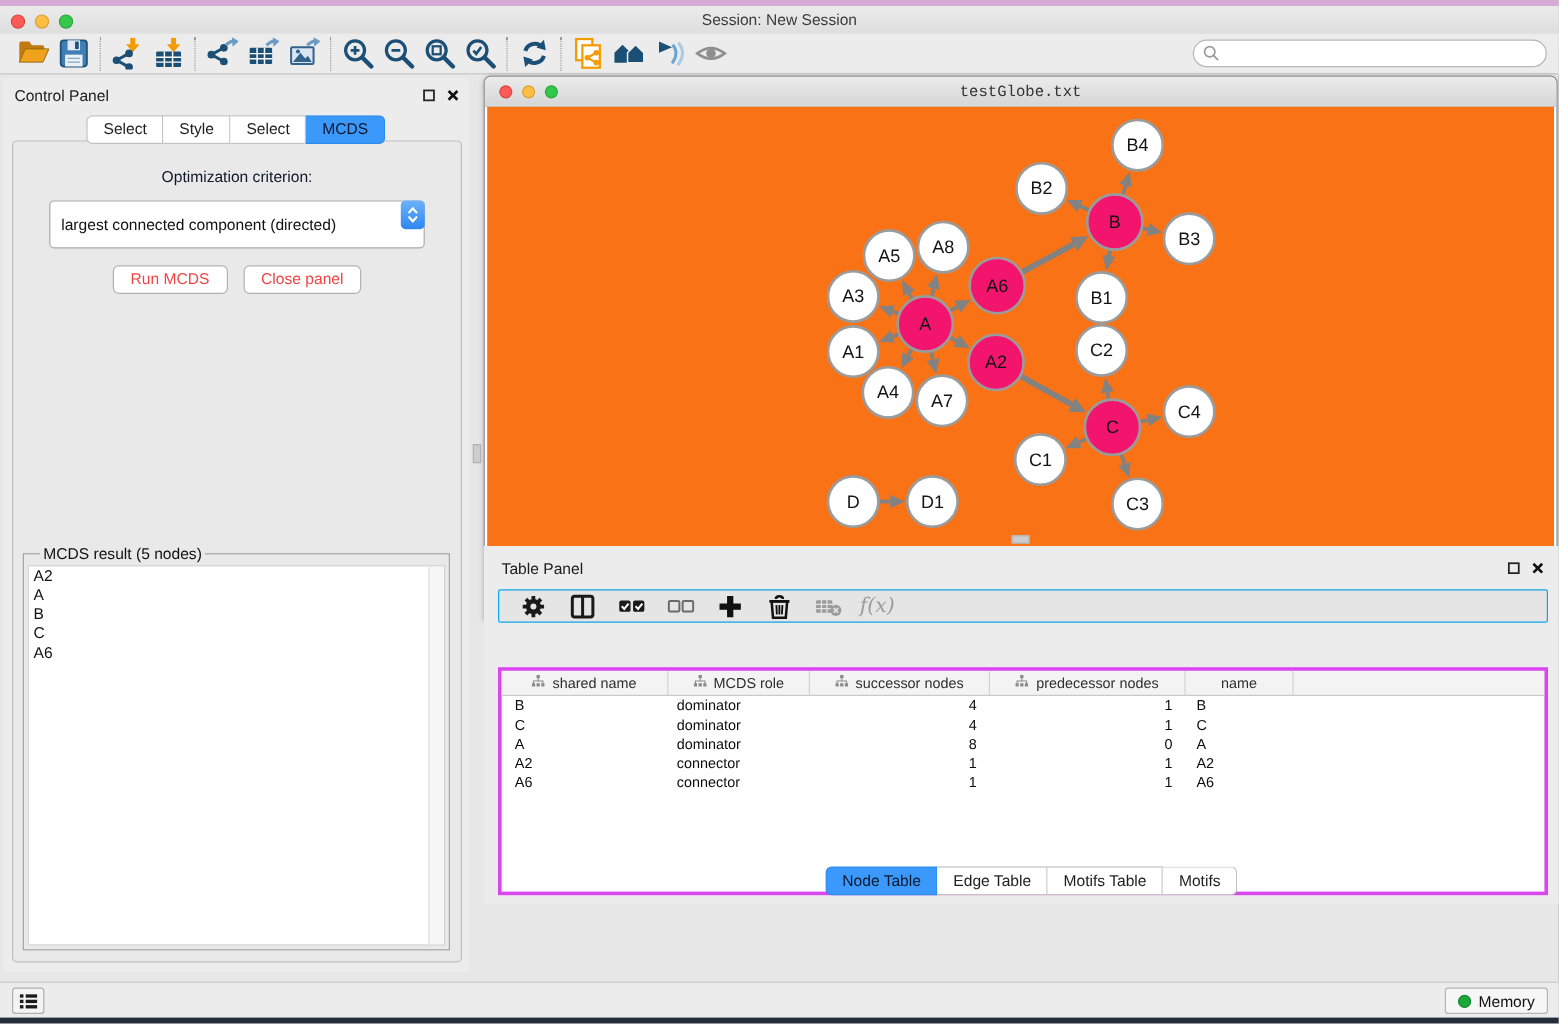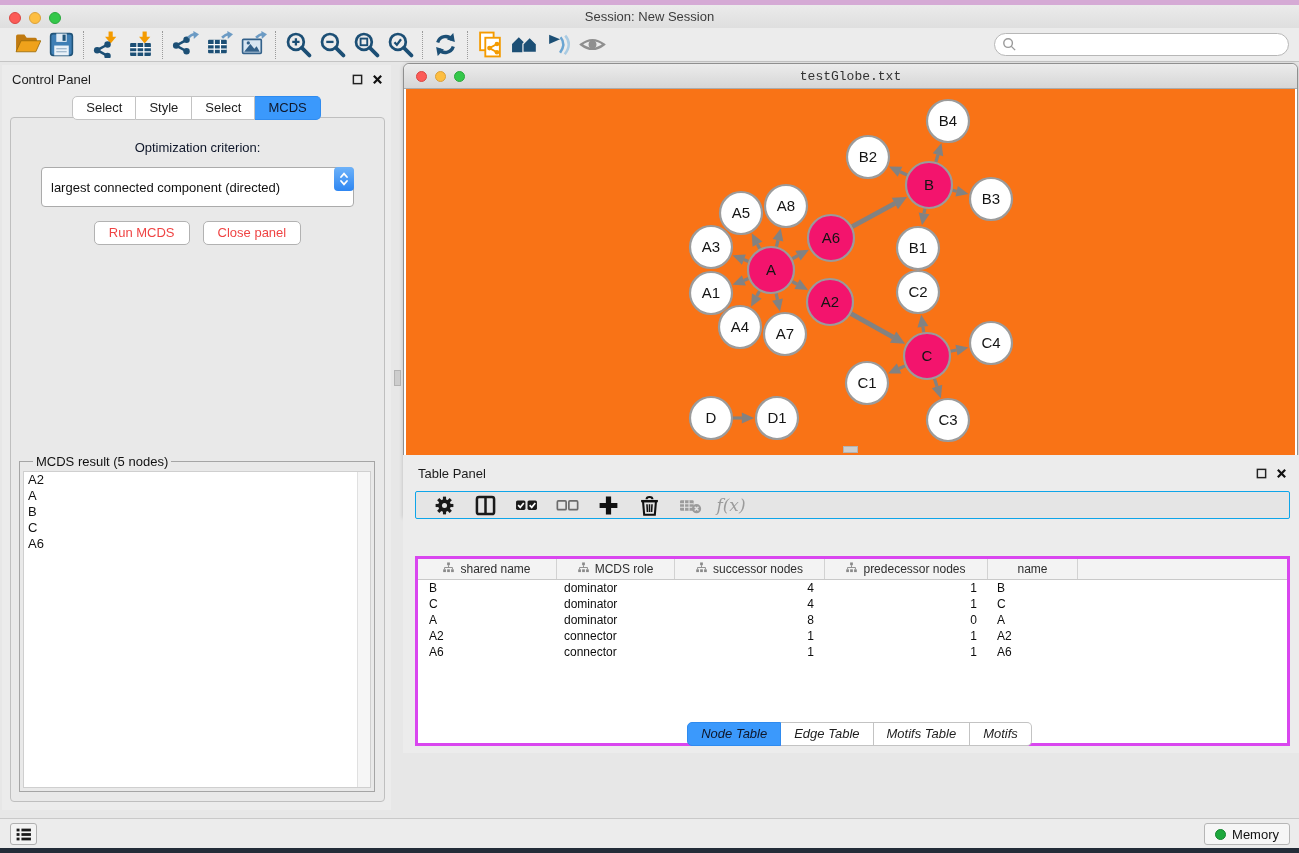--- a/index.html
+++ b/index.html
@@ -96,21 +96,21 @@
   .th { display:flex; align-items:center; justify-content:center; gap:6px; font-size:12px; color:#2e2e2e;
     border-right:1px solid #d2d2d2; overflow:hidden; cursor:pointer; }
   .th:last-child { border-right:none; }
   .trow { display:grid; grid-template-columns:139px 118px 150px 163px 90px 1fr; height:16px;
     font-size:12px; color:#0d0d0d; cursor:default; }
   .td { line-height:16px; overflow:hidden; white-space:nowrap; }
   .td.c0 { padding-left:11px; }
   .td.c1 { padding-left:7px; }
   .td.c2, .td.c3 { text-align:right; padding-right:11px; }
   .td.c4 { padding-left:9px; }
-  .tp-tabs { position:absolute; left:17px; right:0; bottom:7px;font-style:italic; }
+  .tp-tabs { position:absolute; left:17px; right:0; bottom:7px; }
 
   
   .statusbar { position:absolute; left:0; top:818px; width:100%; height:30px; background:#ececec;
     border-top:1px solid #c9c9c9; }
   .list-btn { position:absolute; left:10px; top:4px; width:27px; height:22px; background:#f3f3f3;
     border:1px solid #b0b0b0; border-radius:3px; display:flex; align-items:center; justify-content:center; cursor:pointer; }
   .memory-btn { position:absolute; right:9px; top:4px; height:22px; background:#f6f6f6;
     border:1px solid #b6b6b6; border-radius:3px; display:flex; align-items:center; gap:6px;
     padding:0 10px; font-size:13px; color:#111; cursor:pointer; }
   .mem-dot { width:11px; height:11px; border-radius:50%; background:#1da83c; border:1px solid #158530; }

